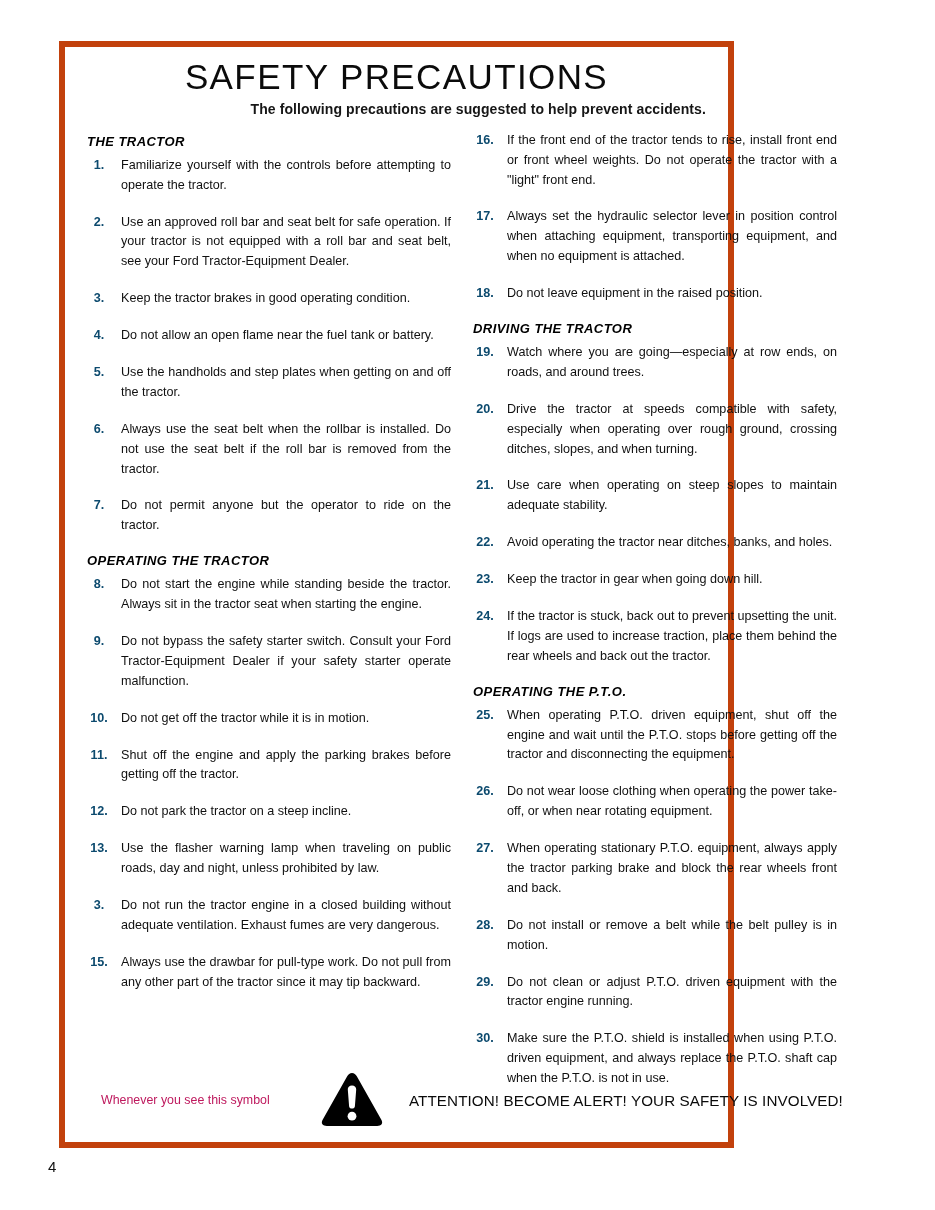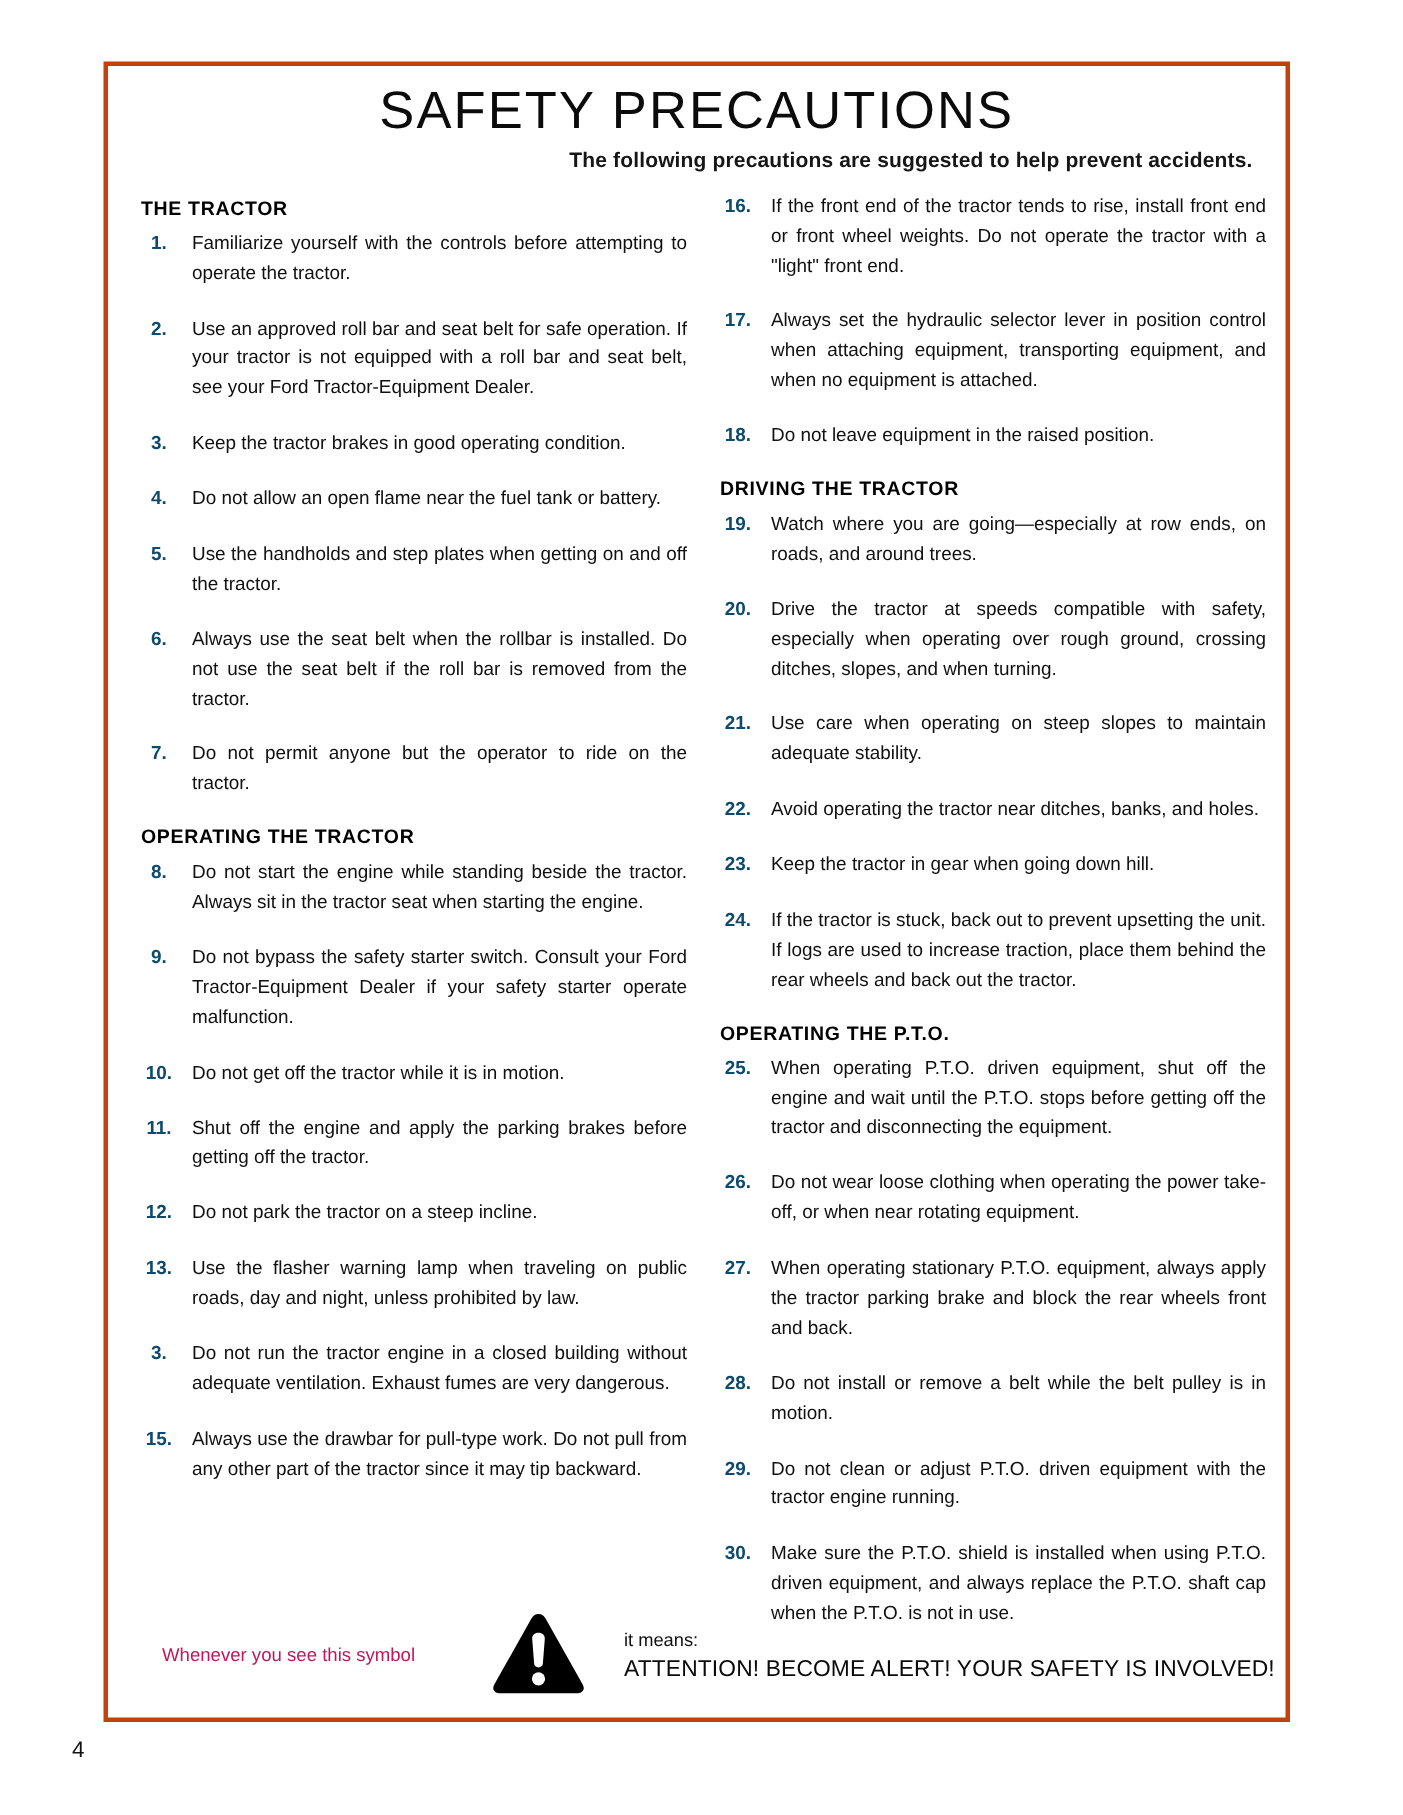--- a/index.html
+++ b/index.html
@@ -15,26 +15,25 @@
     font-family: "Liberation Sans", sans-serif;
     color: #111111;
     overflow: hidden;
   }
 
   
   #page-frame {
     position: absolute;
     left: 59px;
     top: 41px;
-    width: 791px;
+    width: 675px;
     height: 1107px;
-    border: 3px solid #c2410c;
+    border: 6px solid #c2410c;
     box-sizing: border-box;
     background: #ffffff;
-    margin-left: 10px;
   }
 
   #page-inner {
     position: absolute;
     left: 0; top: 0; right: 0; bottom: 0;
     padding: 12px 22px 0 22px;
     box-sizing: border-box;
   }
 
   
@@ -70,20 +69,21 @@
     width: 364px;
     flex: 0 0 364px;
   }
 
   .section-head {
     font-size: 13px;
     font-weight: bold;
     letter-spacing: 0.45px;
     color: #000000;
     margin: 0 0 7px 0;
+    font-style: italic;
   }
   .column.left .section-head.first { margin-top: 3px; }
   .column.right .section-head { margin-top: 8px; }
 
   
   .gap-before-head { margin-top: 14px; }
 
   
   .item {
     display: flex;
@@ -324,21 +324,20 @@
     <div class="footer-bar">
       <div class="footer-left">Whenever you see this symbol</div>
       <div class="footer-symbol">
         <svg width="64" height="58" viewBox="0 0 64 58" aria-hidden="true">
           <path d="M32 2 C34.2 2 35.7 3.3 36.8 5.2 L61.2 48.5 C62.2 50.3 62.6 51.8 61.6 53.2 C60.7 54.5 59.2 54.9 57.2 54.9 L6.8 54.9 C4.8 54.9 3.3 54.5 2.4 53.2 C1.4 51.8 1.8 50.3 2.8 48.5 L27.2 5.2 C28.3 3.3 29.8 2 32 2 Z" fill="#000000"></path>
           <path d="M32 14.5 C34.6 14.5 36.4 16.3 36.2 18.6 L34.9 35.2 C34.8 36.6 33.6 37.6 32 37.6 C30.4 37.6 29.2 36.6 29.1 35.2 L27.8 18.6 C27.6 16.3 29.4 14.5 32 14.5 Z" fill="#ffffff"></path>
           <circle cx="32" cy="45.2" r="4.4" fill="#ffffff"></circle>
         </svg>
       </div>
       <div class="footer-right">
-        <div class="it-means">it means:</div>
         <div class="attention">ATTENTION! BECOME ALERT! YOUR SAFETY IS INVOLVED!</div>
       </div>
     </div>
 
   </div>
 </div>
 
 <div id="page-number">4</div>
 
 </body></html>

